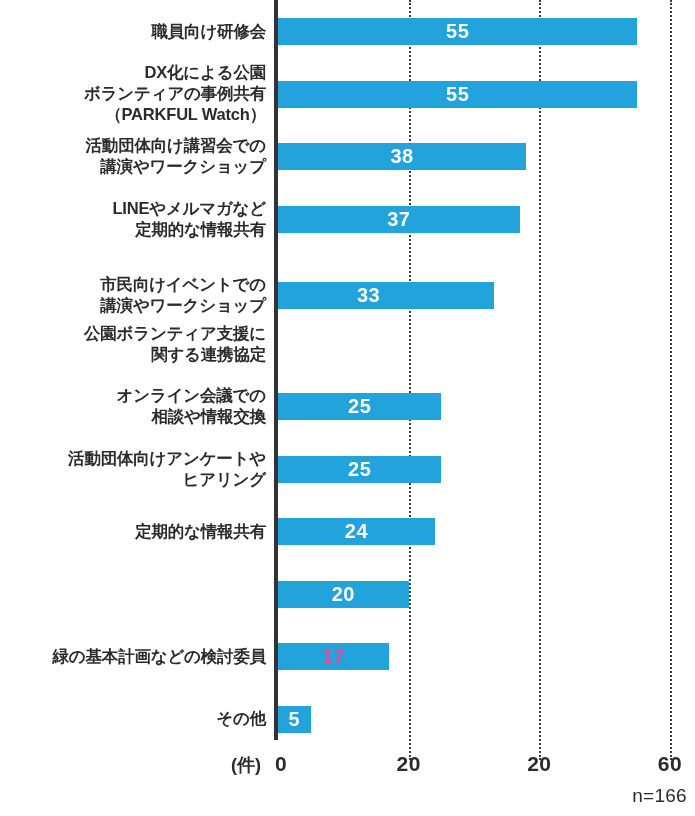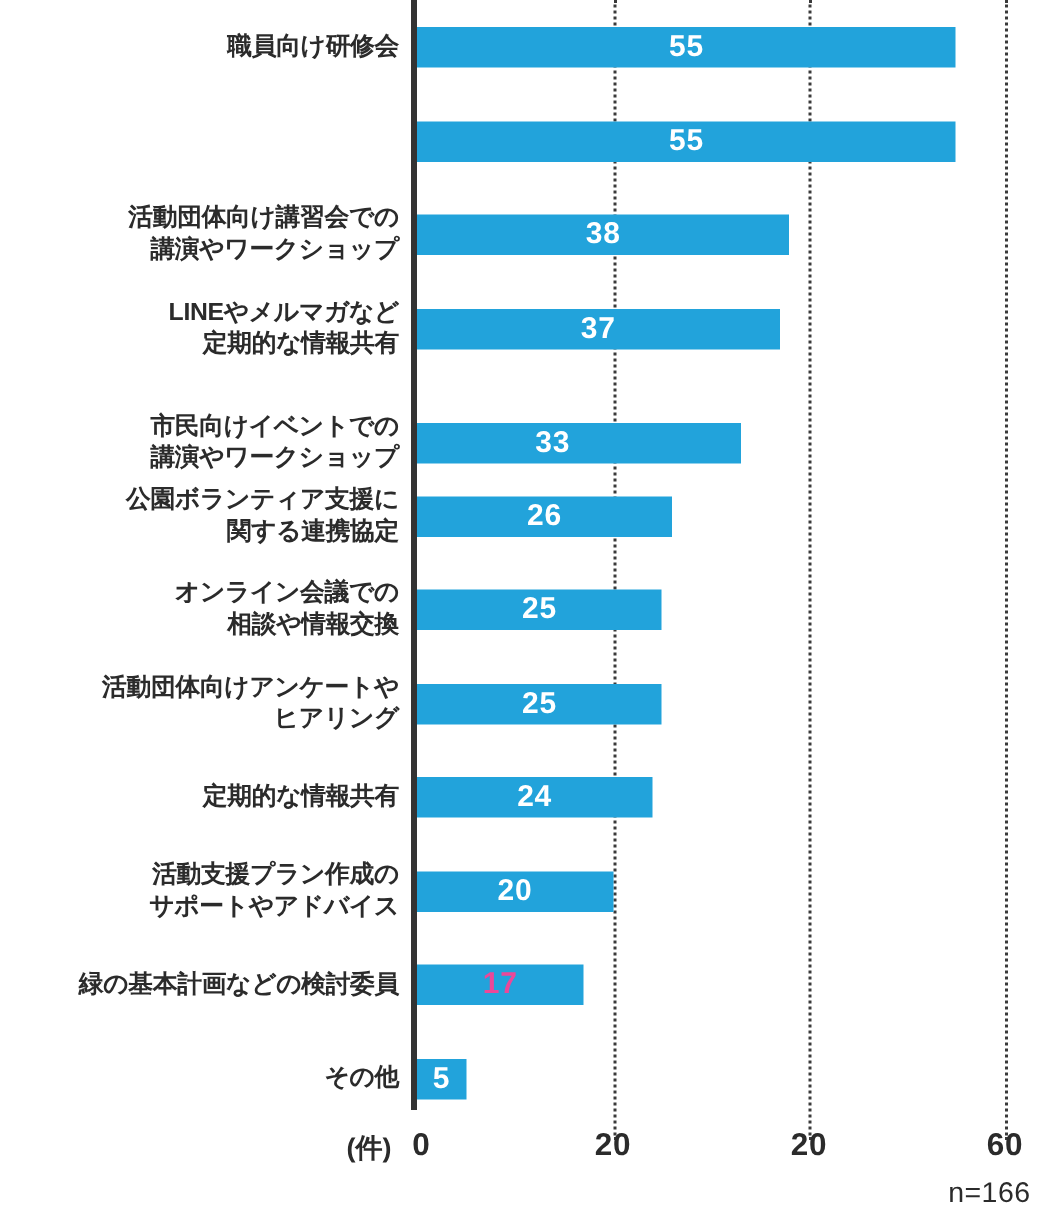--- a/index.html
+++ b/index.html
@@ -147,20 +147,23 @@
     <div class="axis-line"></div>
     <div id="rows">
         <div class="row" style="top: 0px;">
           <div class="row-label">職員向け研修会</div>
           <div class="bar-wrap" style="width: 359.333px;">
             <div class="bar" style="width: 359.333px; background: rgb(34, 163, 219);"></div>
             <div class="bar-value" style="width: 359.333px; color: rgb(255, 255, 255);">55</div>
           </div>
         </div>
         <div class="row" style="top: 62.5px;">
+          <div class="row-label">DX化による公園
+ボランティアの事例共有
+（PARKFUL Watch）</div>
           <div class="bar-wrap" style="width: 359.333px;">
             <div class="bar" style="width: 359.333px; background: rgb(34, 163, 219);"></div>
             <div class="bar-value" style="width: 359.333px; color: rgb(255, 255, 255);">55</div>
           </div>
         </div>
         <div class="row" style="top: 125px;">
           <div class="row-label">活動団体向け講習会での
 講演やワークショップ</div>
           <div class="bar-wrap" style="width: 248.267px;">
             <div class="bar" style="width: 248.267px; background: rgb(34, 163, 219);"></div>
@@ -179,24 +182,20 @@
           <div class="row-label">市民向けイベントでの
 講演やワークショップ</div>
           <div class="bar-wrap" style="width: 215.6px;">
             <div class="bar" style="width: 215.6px; background: rgb(34, 163, 219);"></div>
             <div class="bar-value" style="width: 181px; color: rgb(255, 255, 255);">33</div>
           </div>
         </div>
         <div class="row" style="top: 312.5px;">
           <div class="row-label">公園ボランティア支援に
 関する連携協定</div>
-          <div class="bar-wrap" style="width: 169.867px;">
-            <div class="bar" style="width: 169.867px; background: rgb(34, 163, 219);"></div>
-            <div class="bar-value" style="width: 169.867px; color: rgb(255, 255, 255);">26</div>
-          </div>
         </div>
         <div class="row" style="top: 375px;">
           <div class="row-label">オンライン会議での
 相談や情報交換</div>
           <div class="bar-wrap" style="width: 163.333px;">
             <div class="bar" style="width: 163.333px; background: rgb(34, 163, 219);"></div>
             <div class="bar-value" style="width: 163.333px; color: rgb(255, 255, 255);">25</div>
           </div>
         </div>
         <div class="row" style="top: 437.5px;">
@@ -208,22 +207,20 @@
           </div>
         </div>
         <div class="row" style="top: 500px;">
           <div class="row-label">定期的な情報共有</div>
           <div class="bar-wrap" style="width: 156.8px;">
             <div class="bar" style="width: 156.8px; background: rgb(34, 163, 219);"></div>
             <div class="bar-value" style="width: 156.8px; color: rgb(255, 255, 255);">24</div>
           </div>
         </div>
         <div class="row" style="top: 562.5px;">
-          <div class="row-label">活動支援プラン作成の
-サポートやアドバイス</div>
           <div class="bar-wrap" style="width: 130.667px;">
             <div class="bar" style="width: 130.667px; background: rgb(34, 163, 219);"></div>
             <div class="bar-value" style="width: 130.667px; color: rgb(255, 255, 255);">20</div>
           </div>
         </div>
         <div class="row" style="top: 625px;">
           <div class="row-label">緑の基本計画などの検討委員</div>
           <div class="bar-wrap" style="width: 111.067px;">
             <div class="bar" style="width: 111.067px; background: rgb(34, 163, 219);"></div>
             <div class="bar-value" style="width: 111.067px; color: #ec4899;">17</div>

